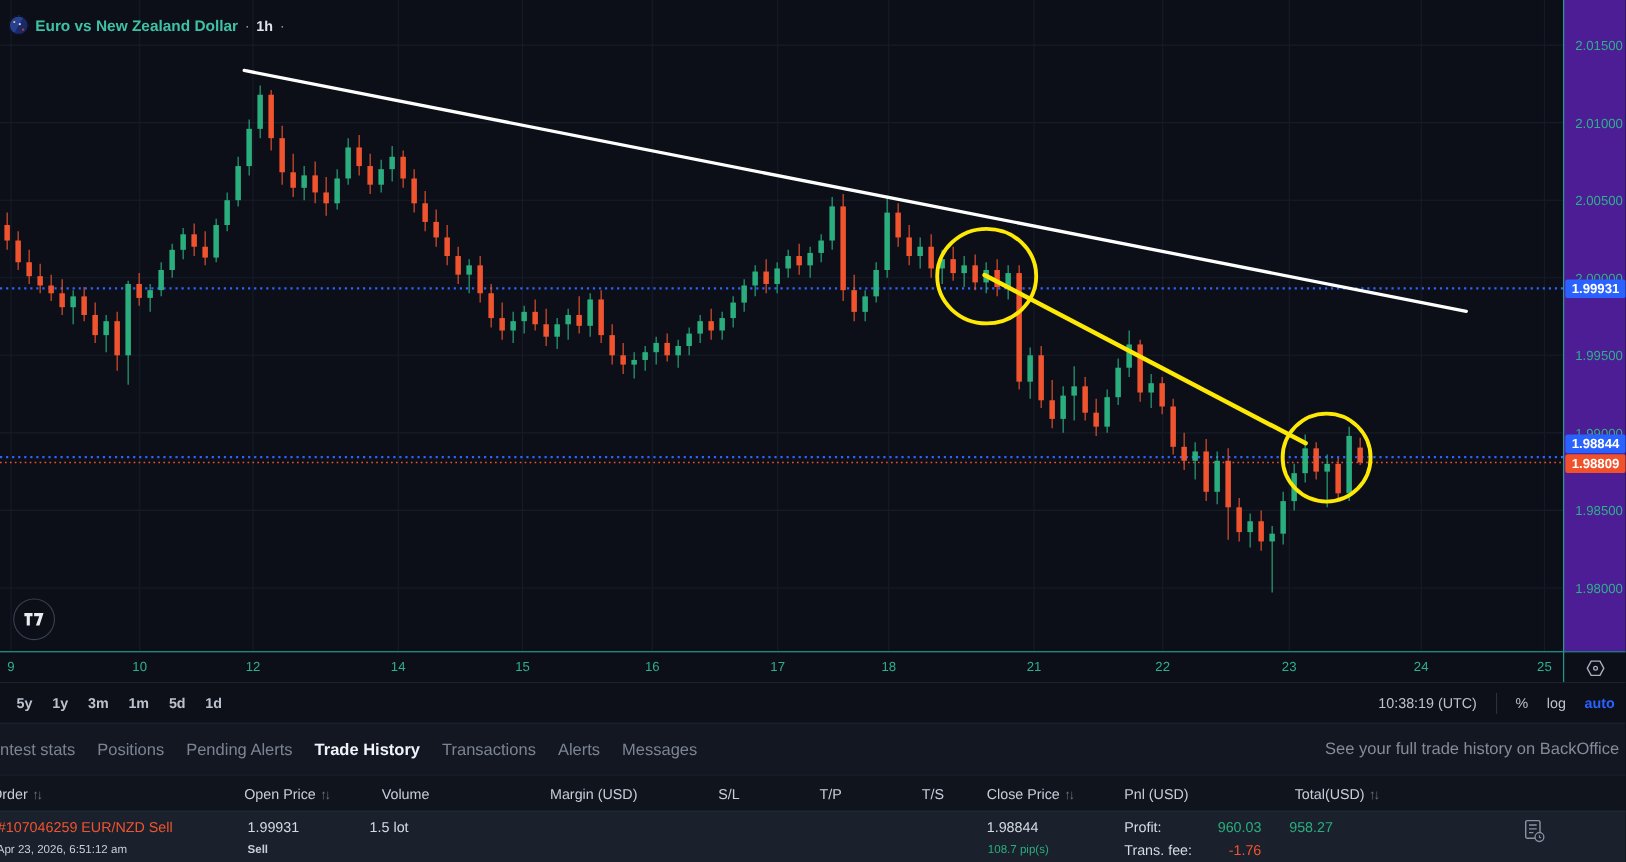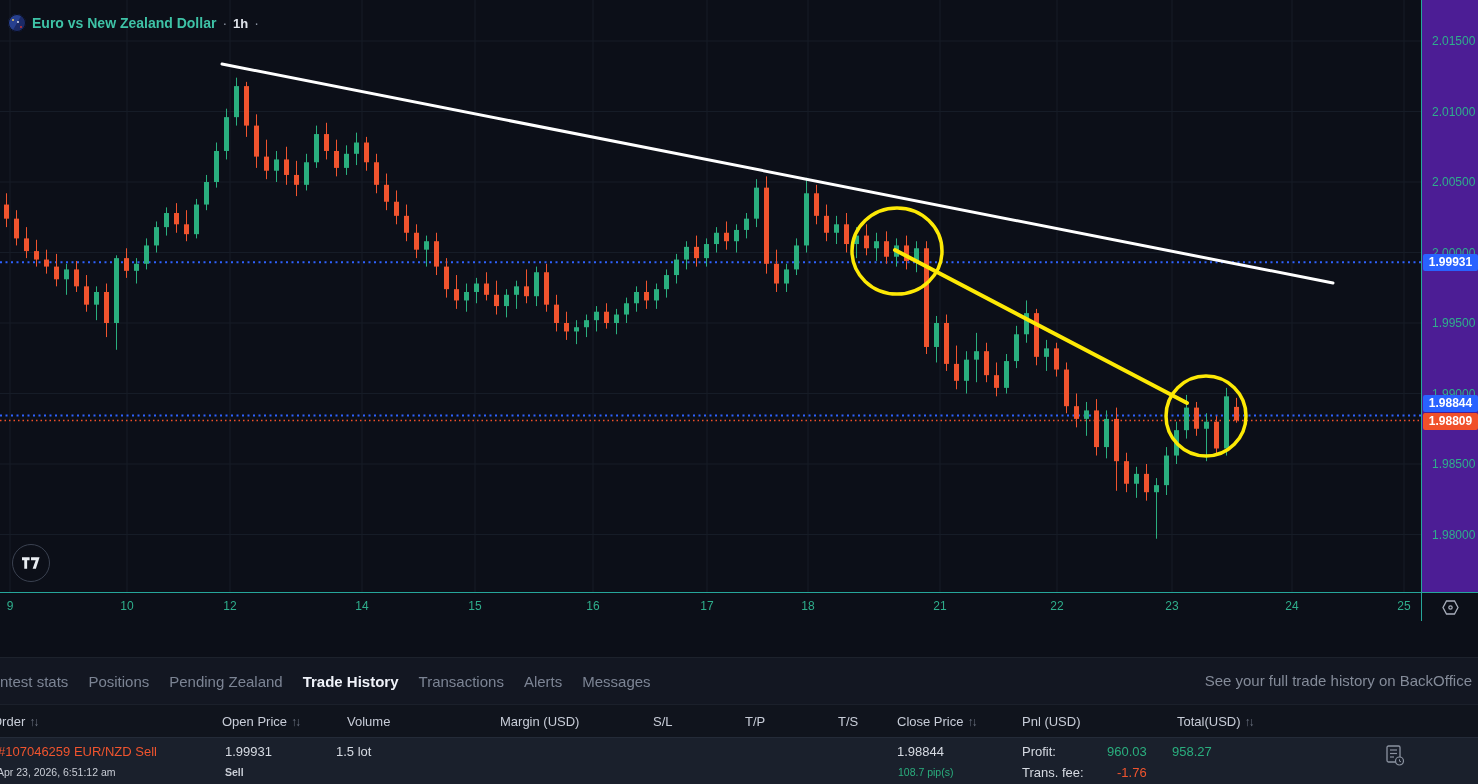--- a/index.html
+++ b/index.html
@@ -386,26 +386,43 @@
         <div class="time-label" style="left: 1404px;">25</div>
       </div>
     <div id="axis-corner">
       <svg width="17" height="15" viewBox="0 0 17 15">
         <polygon points="4.5,1 12.5,1 16,7.5 12.5,14 4.5,14 1,7.5" fill="none" stroke="#aab0bd" stroke-width="1.3"></polygon>
         <circle cx="8.5" cy="7.5" r="1.7" fill="none" stroke="#aab0bd" stroke-width="1.2"></circle>
       </svg>
     </div>
   </div>
 
+  <div id="toolbar">
+    <div id="range-group">
+        <span class="range-btn">5y</span>
+        <span class="range-btn">1y</span>
+        <span class="range-btn">3m</span>
+        <span class="range-btn">1m</span>
+        <span class="range-btn">5d</span>
+        <span class="range-btn">1d</span>
+      </div>
+    <div id="toolbar-right">
+      <span class="tb-text">10:38:19 (UTC)</span>
+      <span class="tb-divider"></span>
+      <span class="tb-text">%</span>
+      <span class="tb-text">log</span>
+      <span class="tb-auto">auto</span>
+    </div>
+  </div>
 
   <div id="bottom-panel">
     <div id="tabs-row">
         <span class="tab">ntest stats</span>
         <span class="tab">Positions</span>
-        <span class="tab">Pending Zealand</span>
+        <span class="tab">Pending Alerts</span>
         <span class="tab active">Trade History</span>
         <span class="tab">Transactions</span>
         <span class="tab">Alerts</span>
         <span class="tab">Messages</span>
       </div>
     <span id="backoffice-link">See your full trade history on BackOffice</span>
 
     <div id="table-header">
         <div class="col-header" style="left: -8px;">Order<span class="sort-arrows">↑↓</span></div>
         <div class="col-header" style="left: 222px;">Open Price<span class="sort-arrows">↑↓</span></div>

